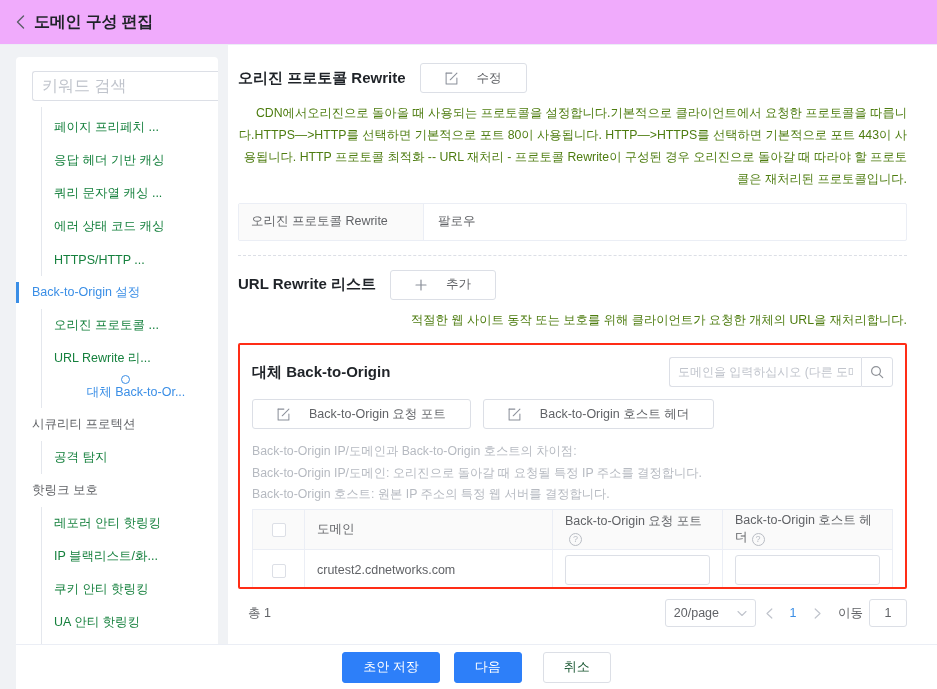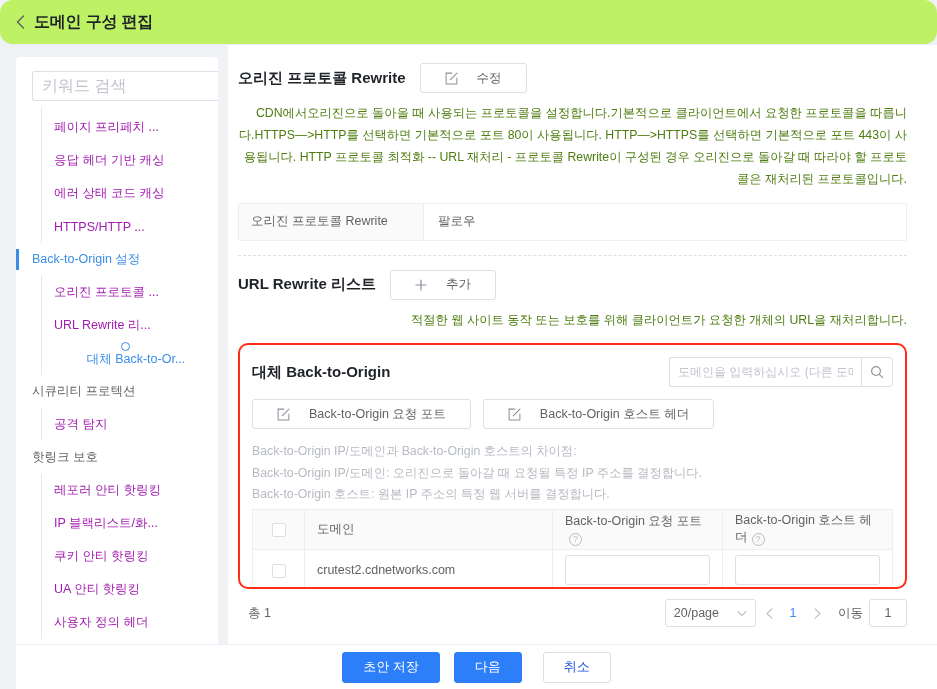--- a/index.html
+++ b/index.html
@@ -9,26 +9,25 @@
     font-family: "Liberation Sans", sans-serif;
     background: #f0f2f5;
     color: #303133;
     overflow: hidden;
     position: relative;
   }
 
   
   .topbar {
     height: 45px;
-    background: #bef264;
+    background: #f0abfc;
     display: flex;
     align-items: center;
     padding: 0 0 0 12px;
     border-bottom: 1px solid #ebeef5;
-    border-radius: 13px;
   }
   .back-chevron {
     width: 16px; height: 16px;
     display: flex; align-items: center; justify-content: center;
     color: #5a5e66;
     font-size: 16px;
     margin-right: 6px;
     cursor: pointer;
   }
   .page-title {
@@ -102,21 +101,21 @@
     cursor: pointer;
     position: relative;
     white-space: nowrap;
   }
   .nav-item.group {
     padding-left: 16px;
     color: #606266;
   }
   .nav-item.child {
     padding-left: 38px;
-    color: #a21caf;
+    color: #15803d;
   }
   .nav-item.child::before {
     content:"";
     position: absolute;
     left: 25px; top: 0; bottom: 0;
     width: 1px;
     background: #e4e7ed;
   }
   .nav-item.child.first::before { top: -4px; }
   .nav-item.active-group {
@@ -215,21 +214,21 @@
   .divider {
     border: none;
     border-top: 1px dashed #dcdfe6;
     margin: 6px 0 14px 0;
     max-width: 682px;
   }
 
   
   .hl-panel {
     border: 2px solid #ff2d16;
-    border-radius: 10px;
+    border-radius: 2px;
     padding: 12px 12px 0 12px;
     margin-top: 6px;
     position: relative;
     height: 246px;
     overflow: hidden;
   }
   .hl-head {
     display: flex;
     align-items: center;
     justify-content: space-between;
@@ -402,21 +401,21 @@
     border: 1px solid #2d7ff9;
     border-radius: 3px;
     height: 31px;
     padding: 0 20px;
     font-size: 13px;
     cursor: pointer;
     font-family: "Liberation Sans", sans-serif;
   }
   .btn-default {
     background: #fff;
-    color: #1d4ed8;
+    color: #14532d;
     border: 1px solid #dcdfe6;
     border-radius: 3px;
     height: 31px;
     padding: 0 20px;
     font-size: 13px;
     cursor: pointer;
     font-family: "Liberation Sans", sans-serif;
     margin-left: 7px;
   }
   .icon-svg { display:block; }
@@ -447,20 +446,23 @@
           </svg>
         </div>
       </div>
 
       <nav class="nav-list">
         <div class="nav-item child first">
           <span>페이지 프리페치 ...</span>
         </div>
         <div class="nav-item child">
           <span>응답 헤더 기반 캐싱</span>
+        </div>
+        <div class="nav-item child">
+          <span>쿼리 문자열 캐싱 ...</span>
         </div>
         <div class="nav-item child">
           <span>에러 상태 코드 캐싱</span>
         </div>
         <div class="nav-item child">
           <span>HTTPS/HTTP ...</span>
         </div>
 
         <div class="nav-item group active-group">
           <span>Back-to-Origin 설정</span>

